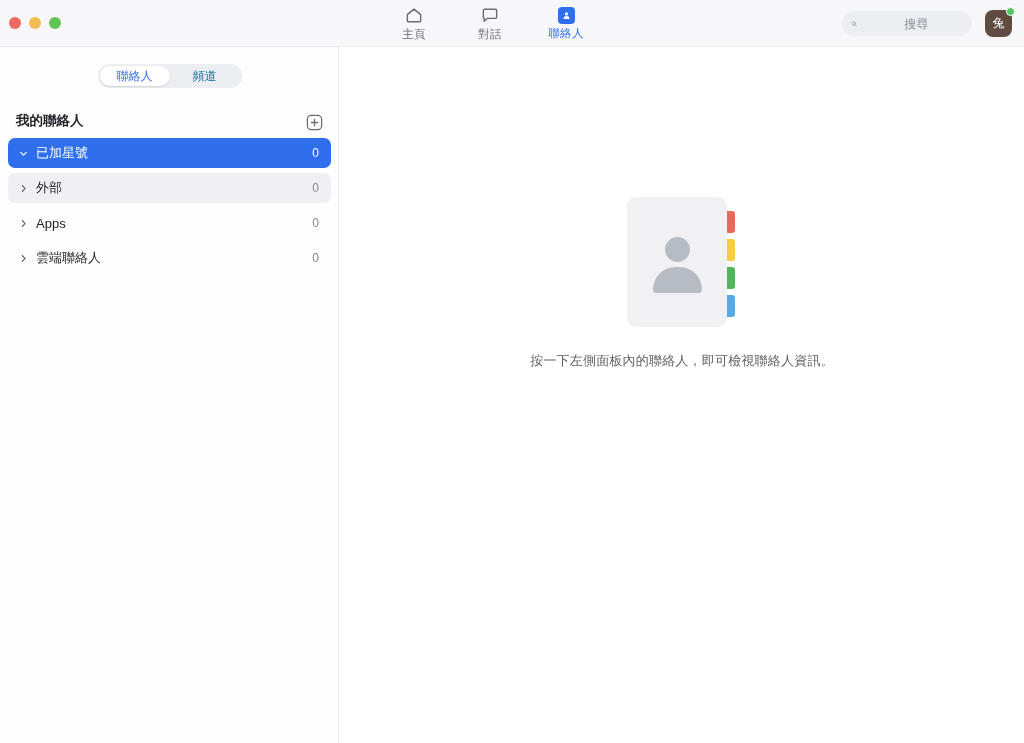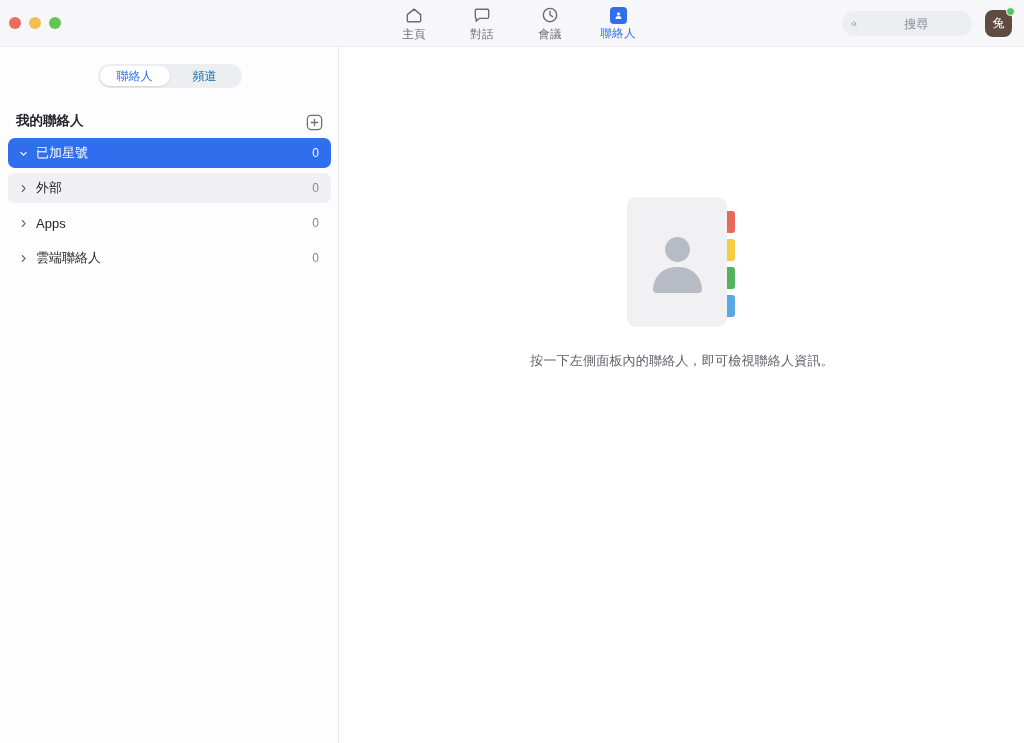--- a/index.html
+++ b/index.html
@@ -20,21 +20,21 @@
     display: flex; align-items: center;
   }
   .traffic { position: absolute; left: 9px; top: 17px; display: flex; gap: 8px; }
   .tl { width: 12px; height: 12px; border-radius: 50%; display: block; }
   .tl.red { background: #ed6a5f; }
   .tl.yellow { background: #f4bd50; }
   .tl.green { background: #61c555; }
 
   .navgroup {
     position: absolute; left: 380px; top: 0; height: 47px;
-    display: flex; align-items: center; gap: 0px;
+    display: flex; align-items: center; gap: 8px;
   }
   .navitem {
     width: 68px; height: 47px;
     display: flex; flex-direction: column; align-items: center; justify-content: center;
     gap: 2px; cursor: default;
   }
   .navicon { width: 20px; height: 20px; display: block; }
   .navlabel { font-size: 11.5px; color: #6b6b78; letter-spacing: .3px; }
   .navitem.active .navlabel { color: #2f6fed; }
 
@@ -158,27 +158,20 @@
         <span class="navlabel">主頁</span>
       </div>
 
       <div class="navitem">
         <svg class="navicon" viewBox="0 0 24 24" fill="none" stroke="#6b6b78" stroke-width="1.7" stroke-linecap="round" stroke-linejoin="round">
           <path d="M4 6.5 a1.5 1.5 0 0 1 1.5 -1.5 h13 a1.5 1.5 0 0 1 1.5 1.5 v8 a1.5 1.5 0 0 1 -1.5 1.5 H9 l-4 3.5 v-3.5 a1.5 1.5 0 0 1 -1 -1.5 Z"></path>
         </svg>
         <span class="navlabel">對話</span>
       </div>
 
-      <div class="navitem">
-        <svg class="navicon" viewBox="0 0 24 24" fill="none" stroke="#6b6b78" stroke-width="1.7" stroke-linecap="round" stroke-linejoin="round">
-          <circle cx="12" cy="12" r="8"></circle>
-          <path d="M12 7.5 V12 L15 14"></path>
-        </svg>
-        <span class="navlabel">會議</span>
-      </div>
 
       <div class="navitem active">
         <span class="iconsq">
           <svg width="11" height="11" viewBox="0 0 24 24" fill="#ffffff">
             <circle cx="12" cy="8.5" r="3.4"></circle>
             <path d="M5.5 19.5 a6.5 6.5 0 0 1 13 0 Z"></path>
           </svg>
         </span>
         <span class="navlabel">聯絡人</span>
       </div>

